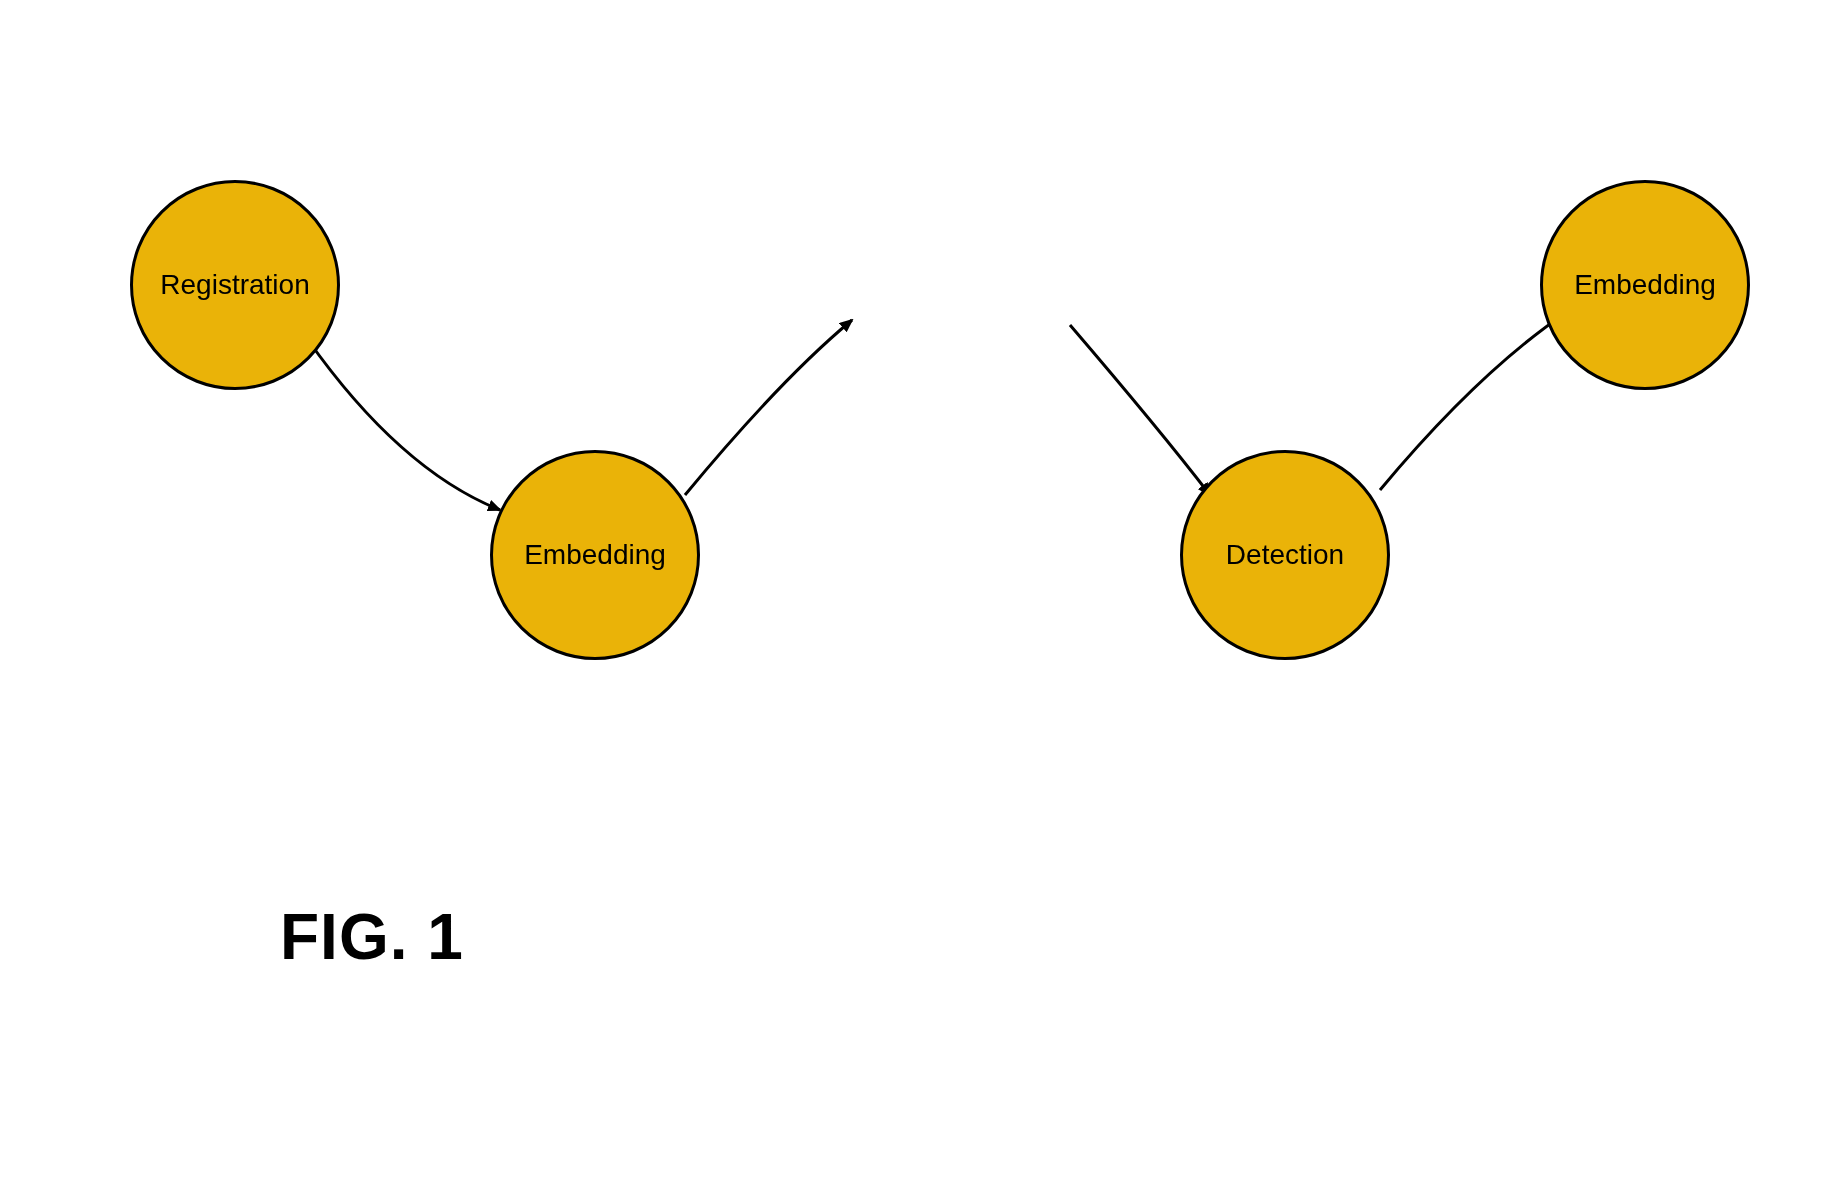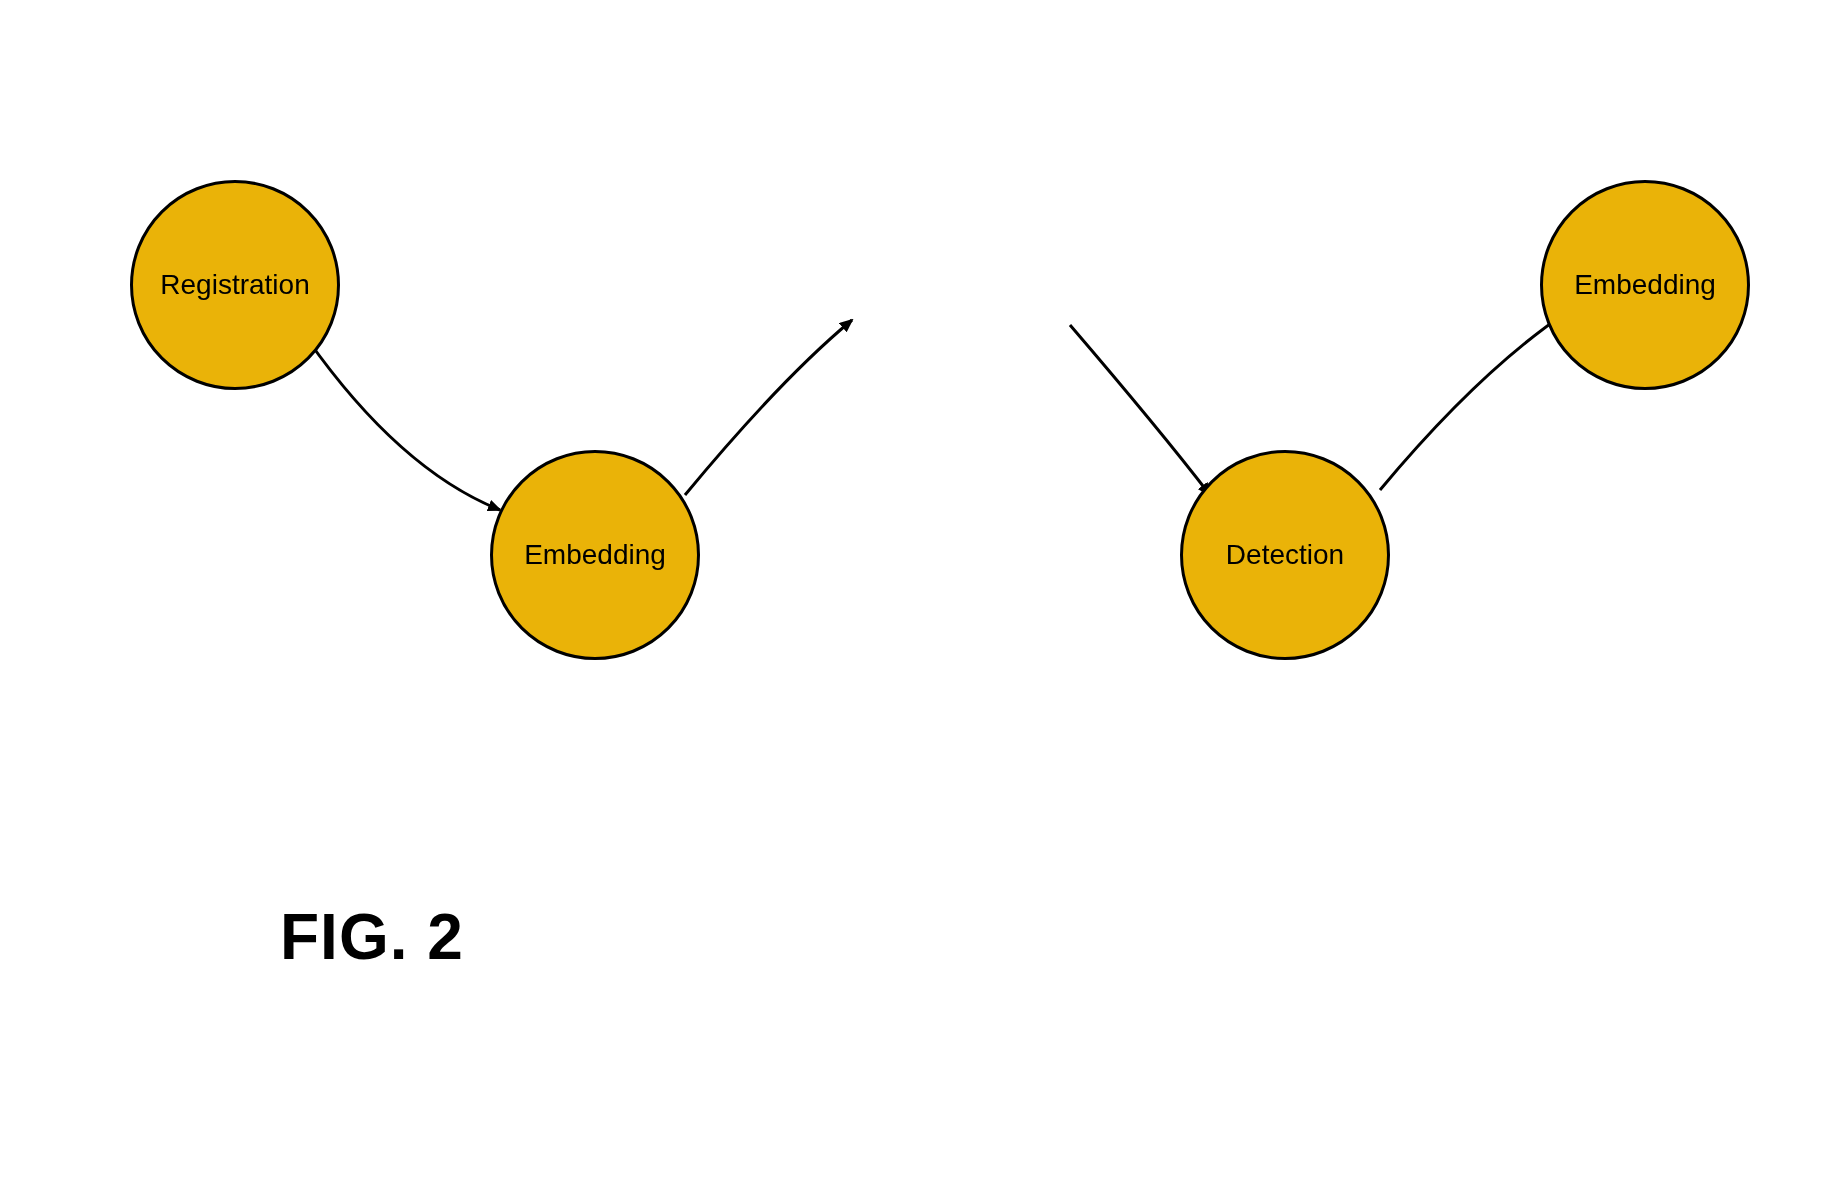--- a/index.html
+++ b/index.html
@@ -90,15 +90,15 @@
 
 
   <div class="node-circle" style="left:1180px; top:450px; width:210px; height:210px;">
     <span class="node-label">Detection</span>
   </div>
 
   <div class="node-circle" style="left:1540px; top:180px; width:210px; height:210px;">
     <span class="node-label">Embedding</span>
   </div>
 
-  <div class="fig-title" style="left:280px; top:900px;">FIG. 2</div>
+  <div class="fig-title" style="left:280px; top:900px;">FIG. 1</div>
 
 </div>
 
 </body></html>

